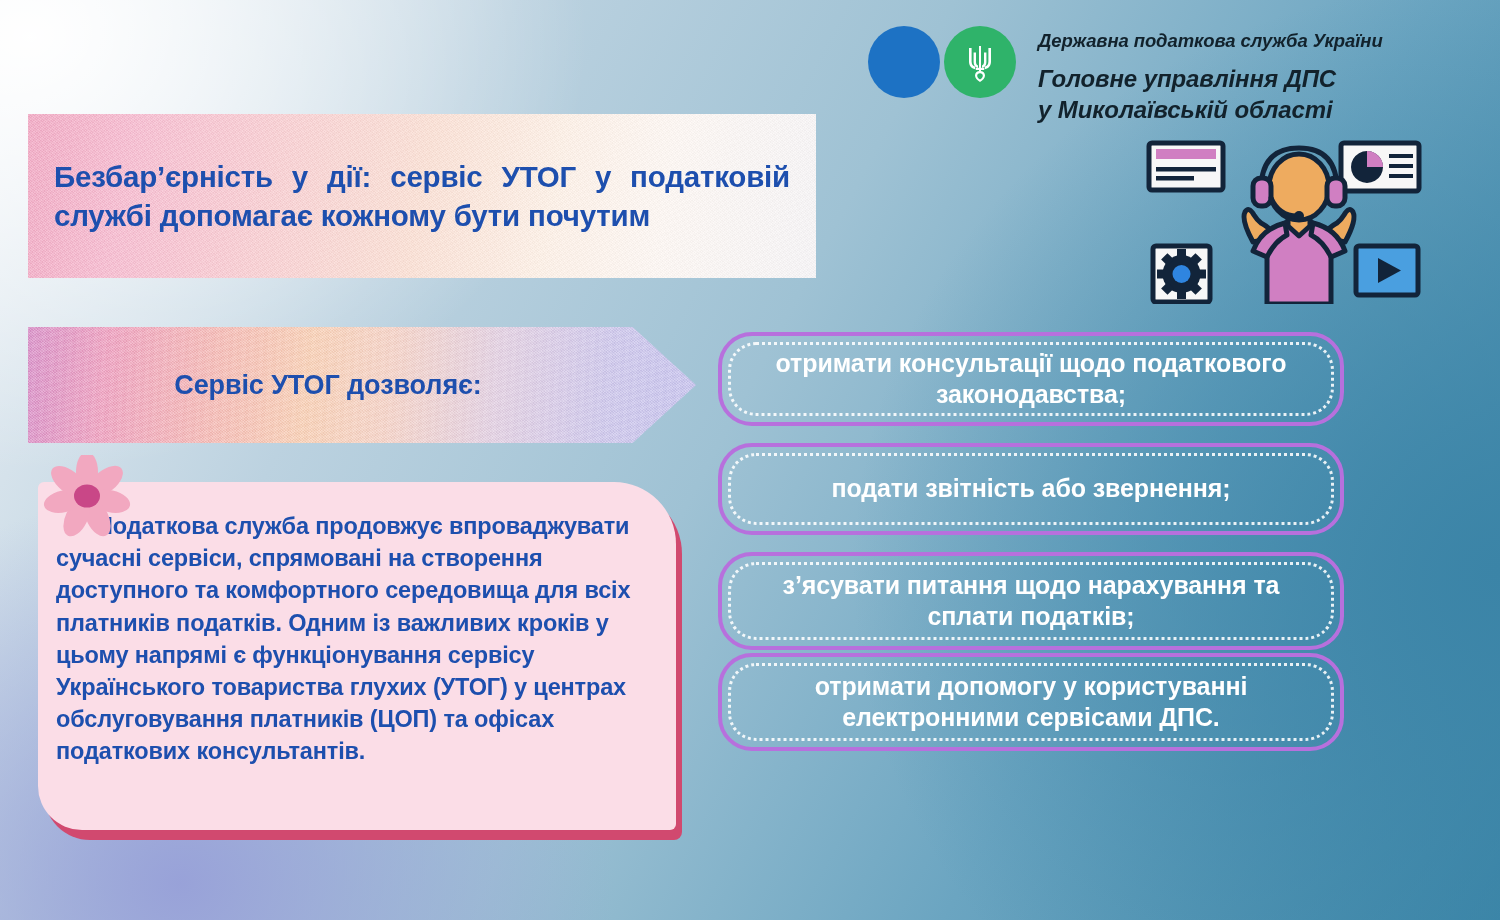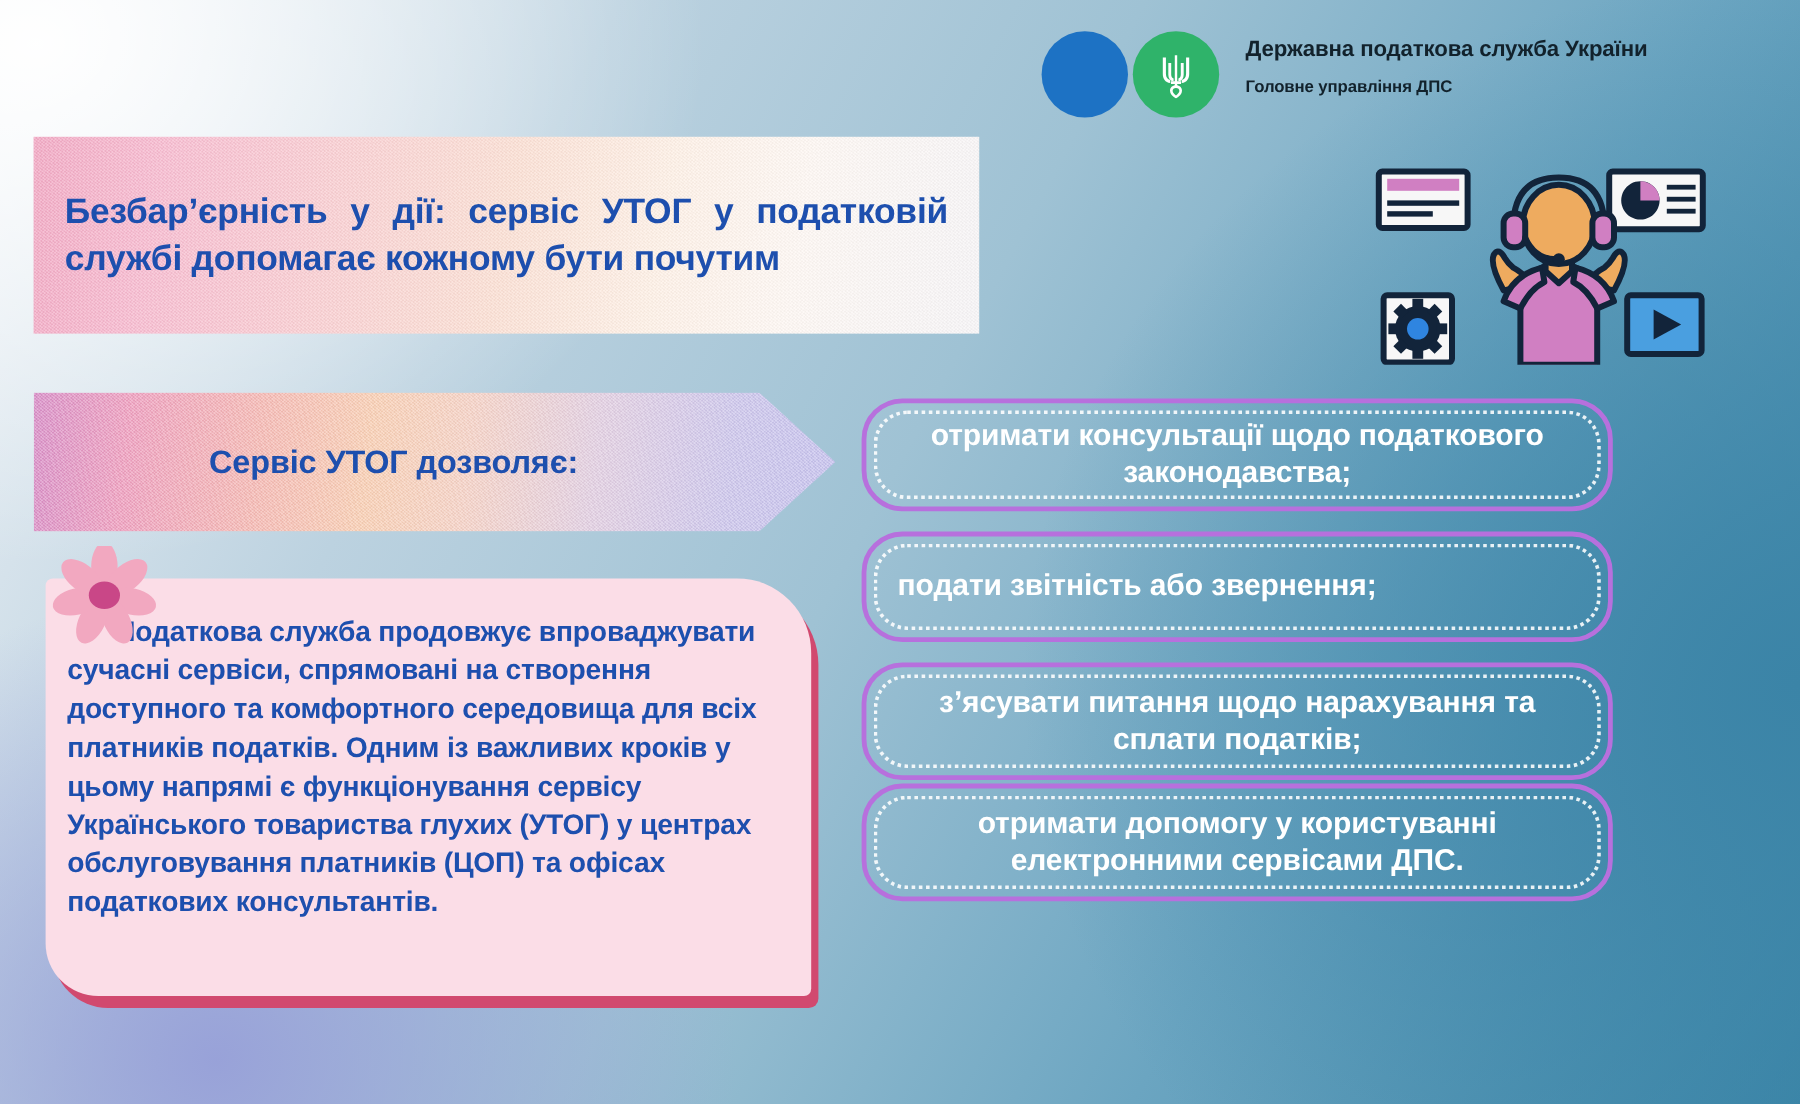--- a/index.html
+++ b/index.html
@@ -26,24 +26,24 @@
   }
   .logo-circle { width: 72px; height: 72px; border-radius: 50%; }
   .logo-blue { background: #1d72c4; }
   .logo-green {
     background: #2fb36a; margin-left: 4px;
     display: flex; align-items: center; justify-content: center;
   }
   #header-text { margin-left: 22px; padding-top: 4px; }
   .hdr-line {
     color: #12222c; font-weight: bold; font-size: 18.5px;
-    letter-spacing: -0.1px; white-space: nowrap;
+    letter-spacing: -0.1px; white-space: nowrap; font-style: italic;
   }
   .hdr-line.l1 { margin-bottom: 11px; }
-  .hdr-line.l2, .hdr-line.l3 { font-size: 14px; line-height: 1.3; }
+  .hdr-line.l2, .hdr-line.l3 { font-size: 24px; line-height: 1.3; }
 
   
   #title-banner {
     position: absolute; left: 28px; top: 114px;
     width: 788px; height: 164px;
     background:
       linear-gradient(100deg, #f2a9c4 0%, #f7bcd0 14%, #f9cfd2 32%, #fbe0d4 50%, #fdf0e6 66%, #fdf7f3 80%, #f6f4f6 100%);
     display: flex; align-items: center;
     padding: 0 26px;
   }
@@ -109,21 +109,21 @@
     position: absolute; left: 33px; top: 455px;
     width: 108px; height: 96px; z-index: 3;
   }
 
   
   .bullet-box {
     position: absolute; left: 718px; width: 626px;
     border: 4px solid #b770dd;
     border-radius: 34px;
     background: transparent;
-    display: flex; align-items: center; 
+    display: flex; align-items: center; justify-content: center;
   }
   .bullet-inner {
     position: absolute; inset: 6px;
     border: 3px dotted rgba(255,255,255,0.88);
     border-radius: 28px;
     pointer-events: none;
   }
   .bullet-text {
     position: relative; z-index: 2;
     color: #ffffff; font-weight: bold; font-size: 25px;
@@ -157,20 +157,21 @@
           <path d="M8.6 10.5 h2.4 v9.6 c0 1.9 0.8 2.9 2 3.3 v2.5 c-2.9 -0.5 -4.4 -2.5 -4.4 -5.6 z"></path>
           <path d="M19 10.5 h2.4 v9.8 c0 3.1 -1.5 5.1 -4.4 5.6 v-2.5 c1.2 -0.4 2 -1.4 2 -3.3 z"></path>
           <path d="M15 29 c3.2 0 5 2 5 4.6 c0 2.6 -2 4.6 -5 6.4 c-3 -1.8 -5 -3.8 -5 -6.4 C10 31 11.8 29 15 29 z m0 2.3 c-1.8 0 -2.8 1.1 -2.8 2.4 c0 1.4 1 2.6 2.8 3.8 c1.8 -1.2 2.8 -2.4 2.8 -3.8 c0 -1.3 -1 -2.4 -2.8 -2.4 z"></path>
           <path d="M10.8 25.8 h8.4 v2.2 h-8.4 z"></path>
         </g>
       </svg>
     </div>
     <div id="header-text">
       <div class="hdr-line l1">Державна податкова служба України</div>
       <div class="hdr-line l2">Головне управління ДПС</div>
+      <div class="hdr-line l3">у Миколаївській області</div>
     </div>
   </div>
 
   <div id="title-banner">
     <div id="title-text">Безбар’єрність у дії: сервіс УТОГ у податковій службі допомагає кожному бути почутим</div>
   </div>
 
   <div id="arrow-banner">
     <div id="arrow-text">Сервіс УТОГ дозволяє:</div>
   </div>

